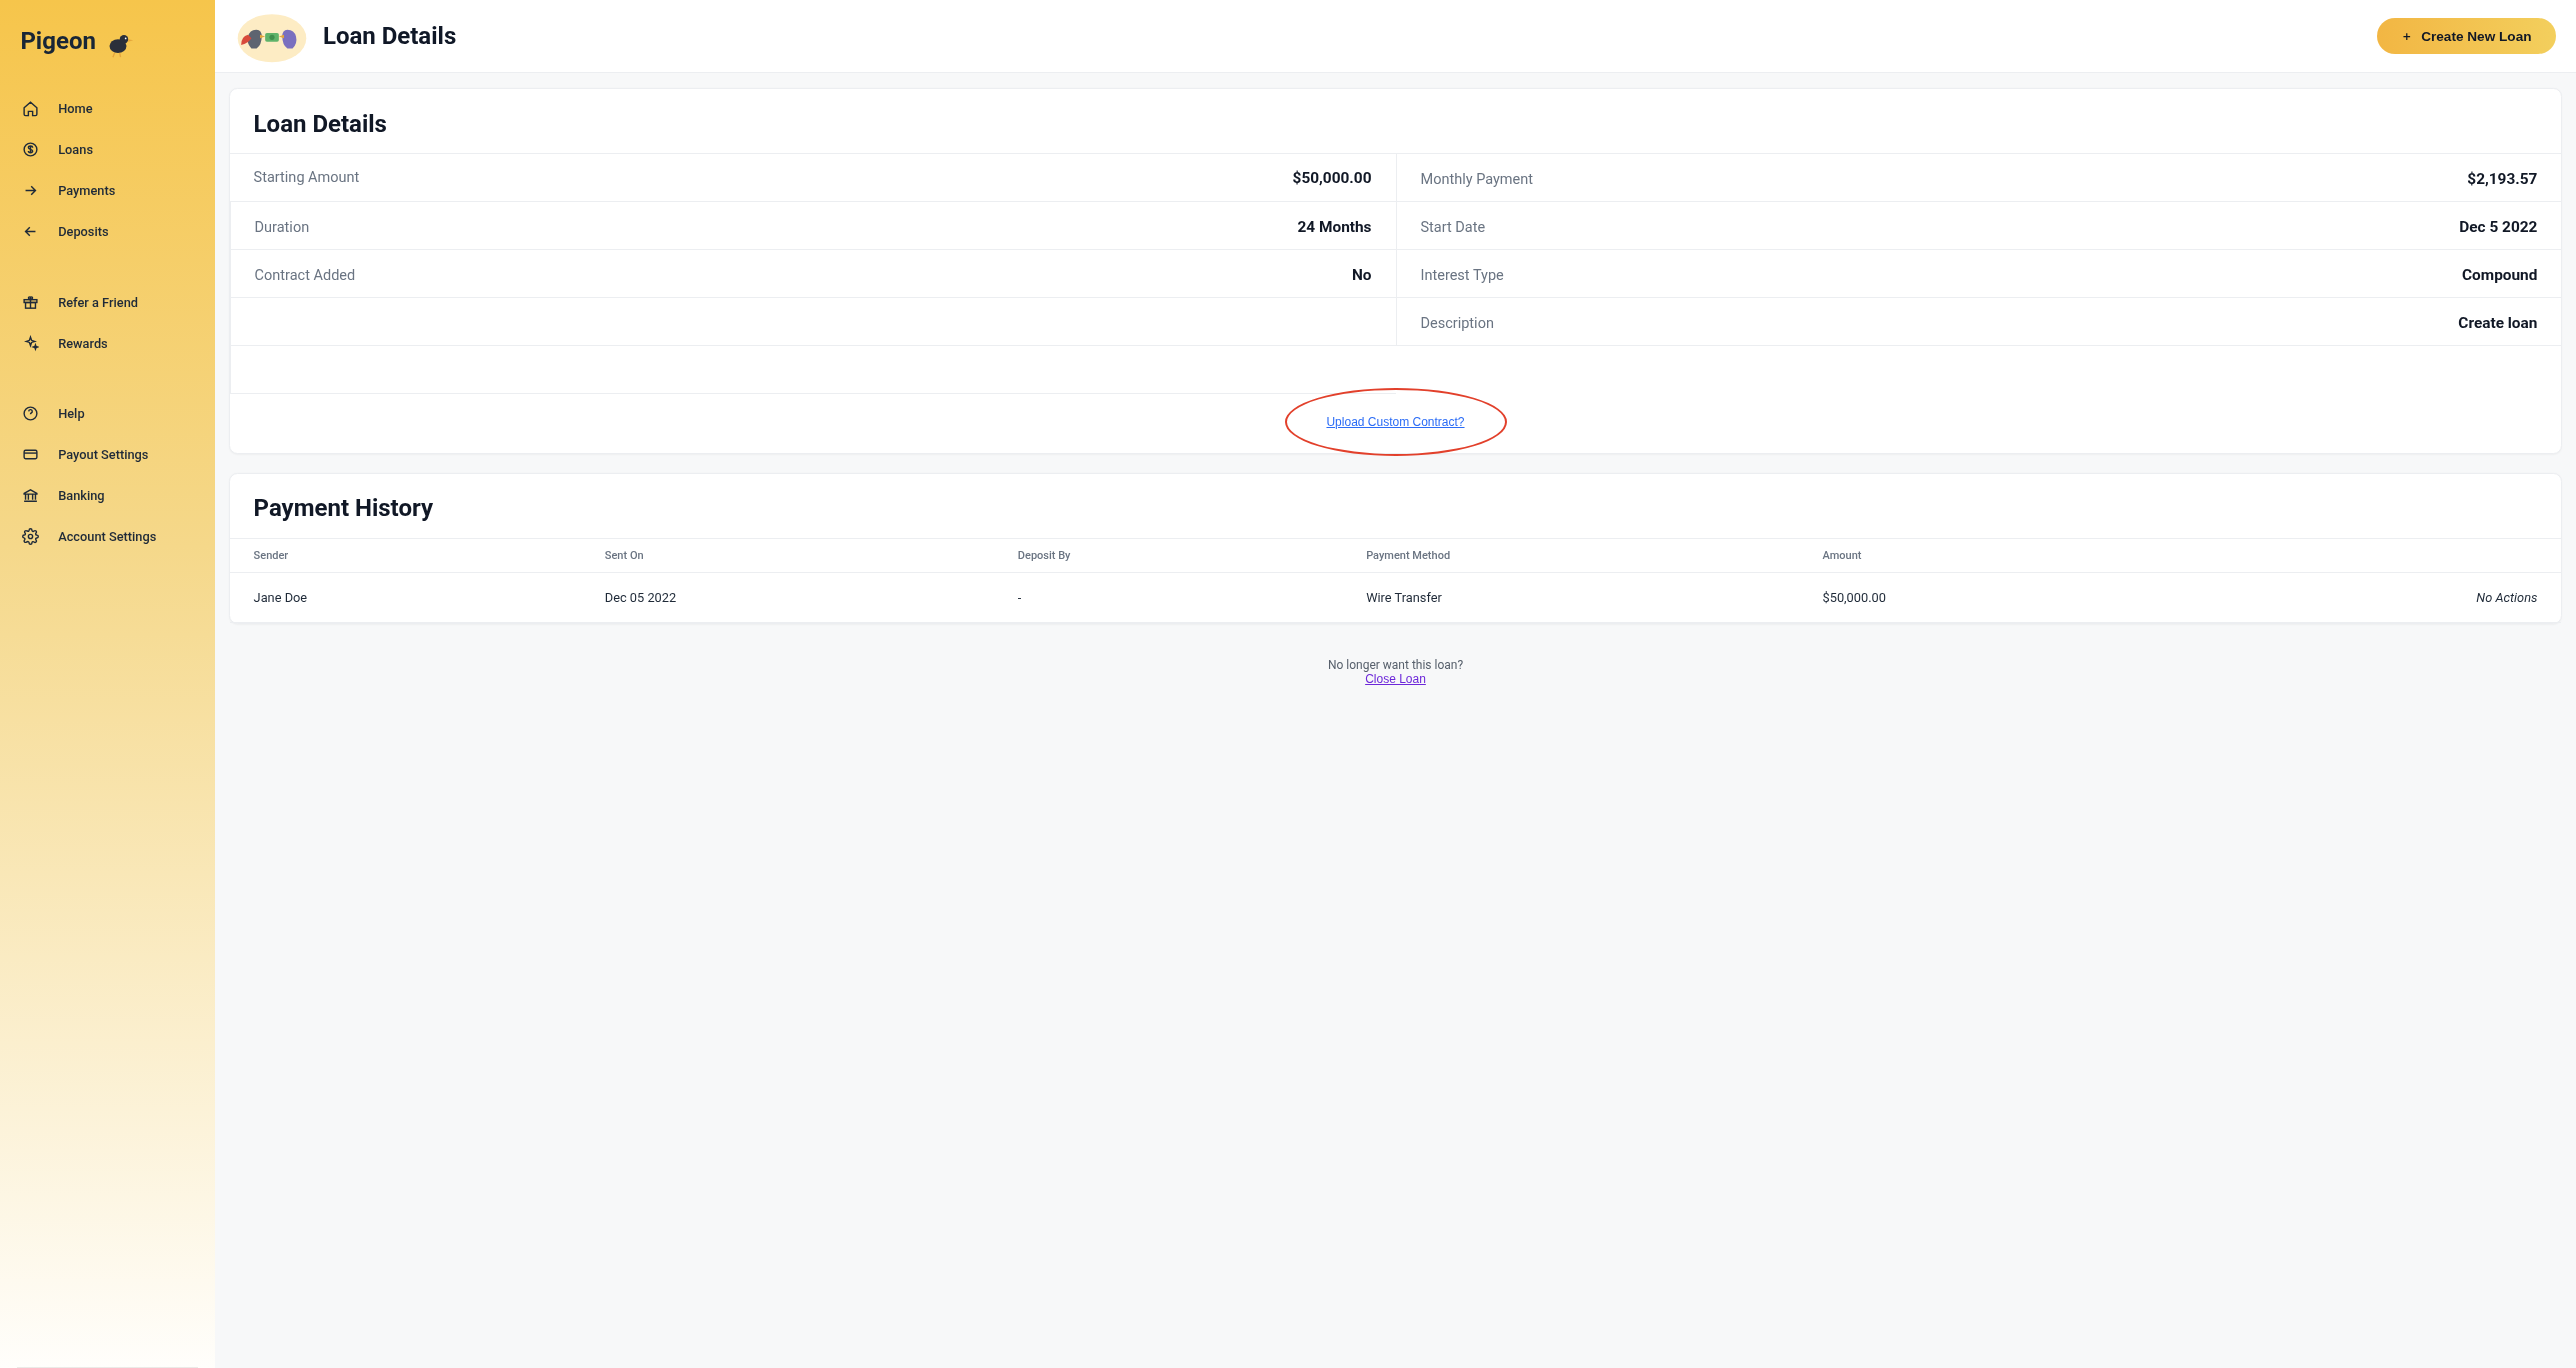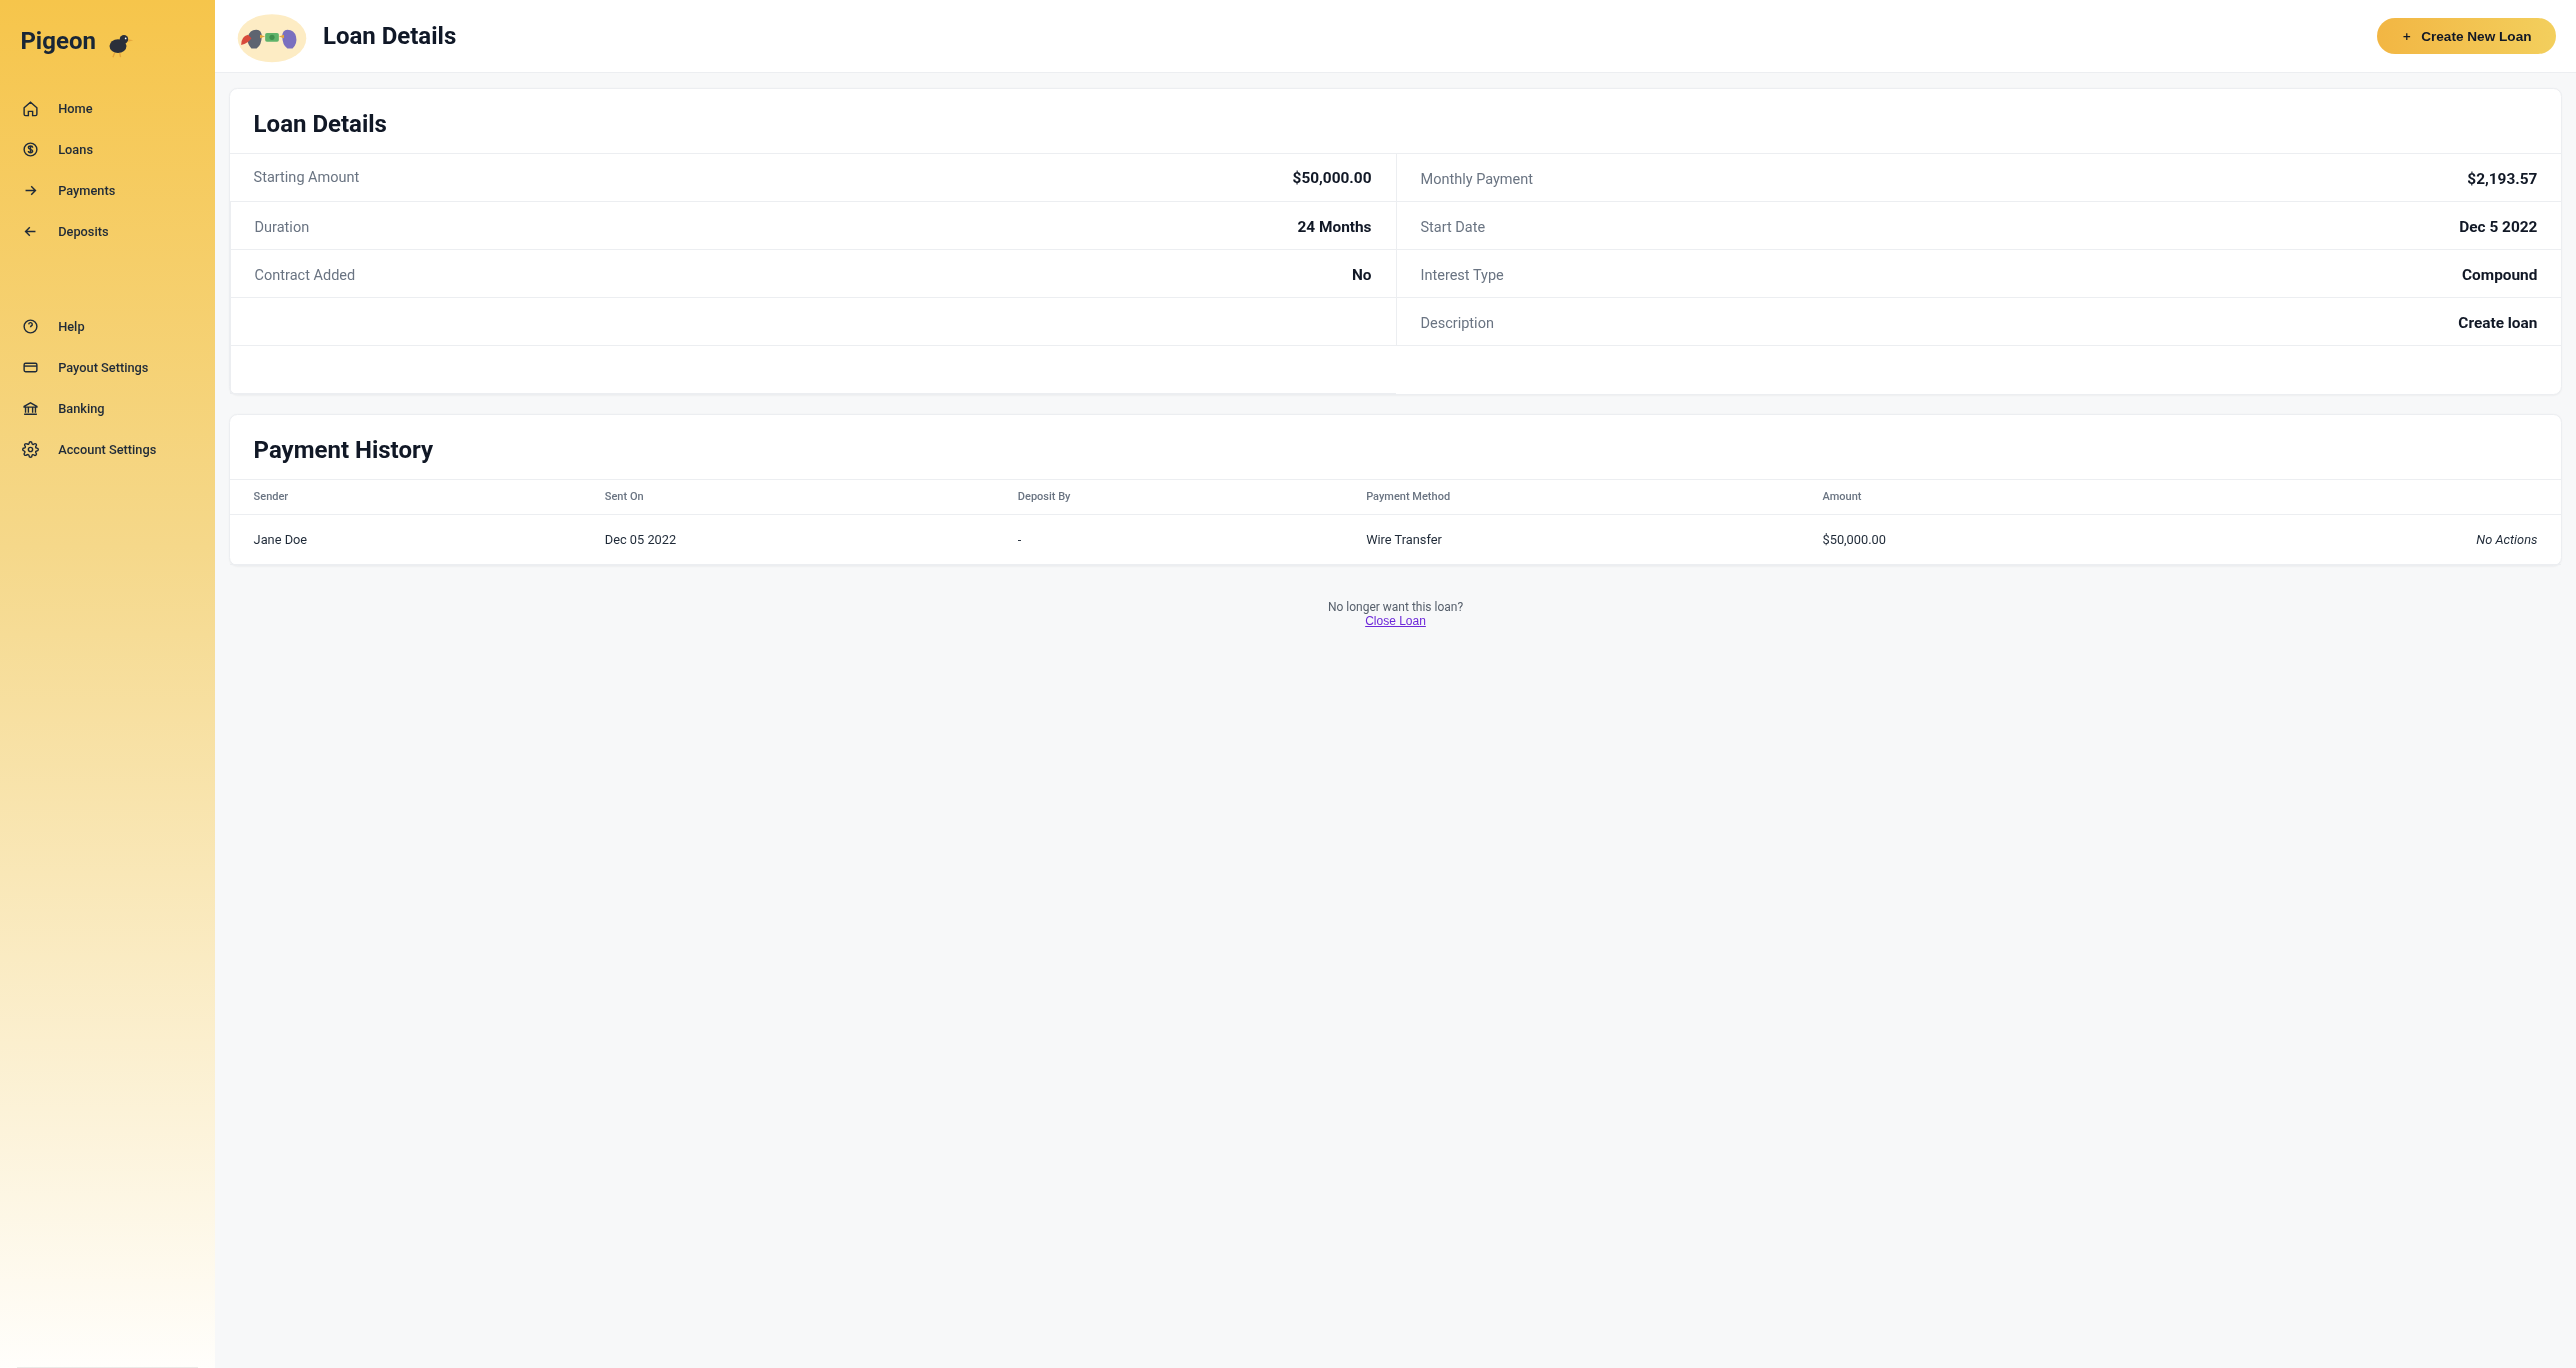--- a/index.html
+++ b/index.html
@@ -244,20 +244,40 @@
         <svg viewBox="0 0 24 24" fill="none" stroke="currentColor" stroke-width="2">
             <path d="M19 12H5M11 6l-6 6 6 6"></path>
           </svg>
       </span>
       <span>Deposits</span>
     </div>
   </div>
 
   <div class="nav-gap"></div>
 
+  <div class="nav-group">
+    <div class="nav-item">
+      <span class="nav-icon">
+        <svg viewBox="0 0 24 24" fill="none" stroke="currentColor" stroke-width="2">
+            <rect x="3" y="8" width="18" height="4"></rect>
+            <rect x="5" y="12" width="14" height="8"></rect>
+            <path d="M12 8v12M12 8c-3 0-4-4-1-4 2 0 1 4 1 4zm0 0c3 0 4-4 1-4-2 0-1 4-1 4z"></path>
+          </svg>
+      </span>
+      <span>Refer a Friend</span>
+    </div>
+    <div class="nav-item">
+      <span class="nav-icon">
+        <svg viewBox="0 0 24 24" fill="none" stroke="currentColor" stroke-width="2">
+            <path d="M12 3l1.5 4.5L18 9l-4.5 1.5L12 15l-1.5-4.5L6 9l4.5-1.5zM19 14l.8 2.2L22 17l-2.2.8L19 20l-.8-2.2L16 17l2.2-.8z"></path>
+          </svg>
+      </span>
+      <span>Rewards</span>
+    </div>
+  </div>
 
   <div class="nav-gap"></div>
 
   <div class="nav-group">
     <div class="nav-item">
       <span class="nav-icon">
         <svg viewBox="0 0 24 24" fill="none" stroke="currentColor" stroke-width="2">
             <circle cx="12" cy="12" r="9"></circle>
             <path d="M9.5 9a2.5 2.5 0 1 1 3.5 2.3c-.9.4-1 1-1 1.7M12 17h.01"></path>
           </svg>
@@ -361,20 +381,24 @@
 
         <div class="detail-cell">
           <span class="detail-label">Description</span>
           <span class="detail-value">Create loan</span>
         </div>
         <div class="detail-cell">
           <span class="detail-label"></span>
           <span class="detail-value"></span>
         </div>
 
+        <div class="upload-row">
+          <div class="ellipse-annotation"></div>
+          <button class="upload-link">Upload Custom Contract?</button>
+        </div>
       </div>
     </section>
 
     <section class="card">
       <h2 class="card-title">Payment History</h2>
       <table class="history">
         <thead>
           <tr>
             <th>Sender</th>
             <th>Sent On</th>

